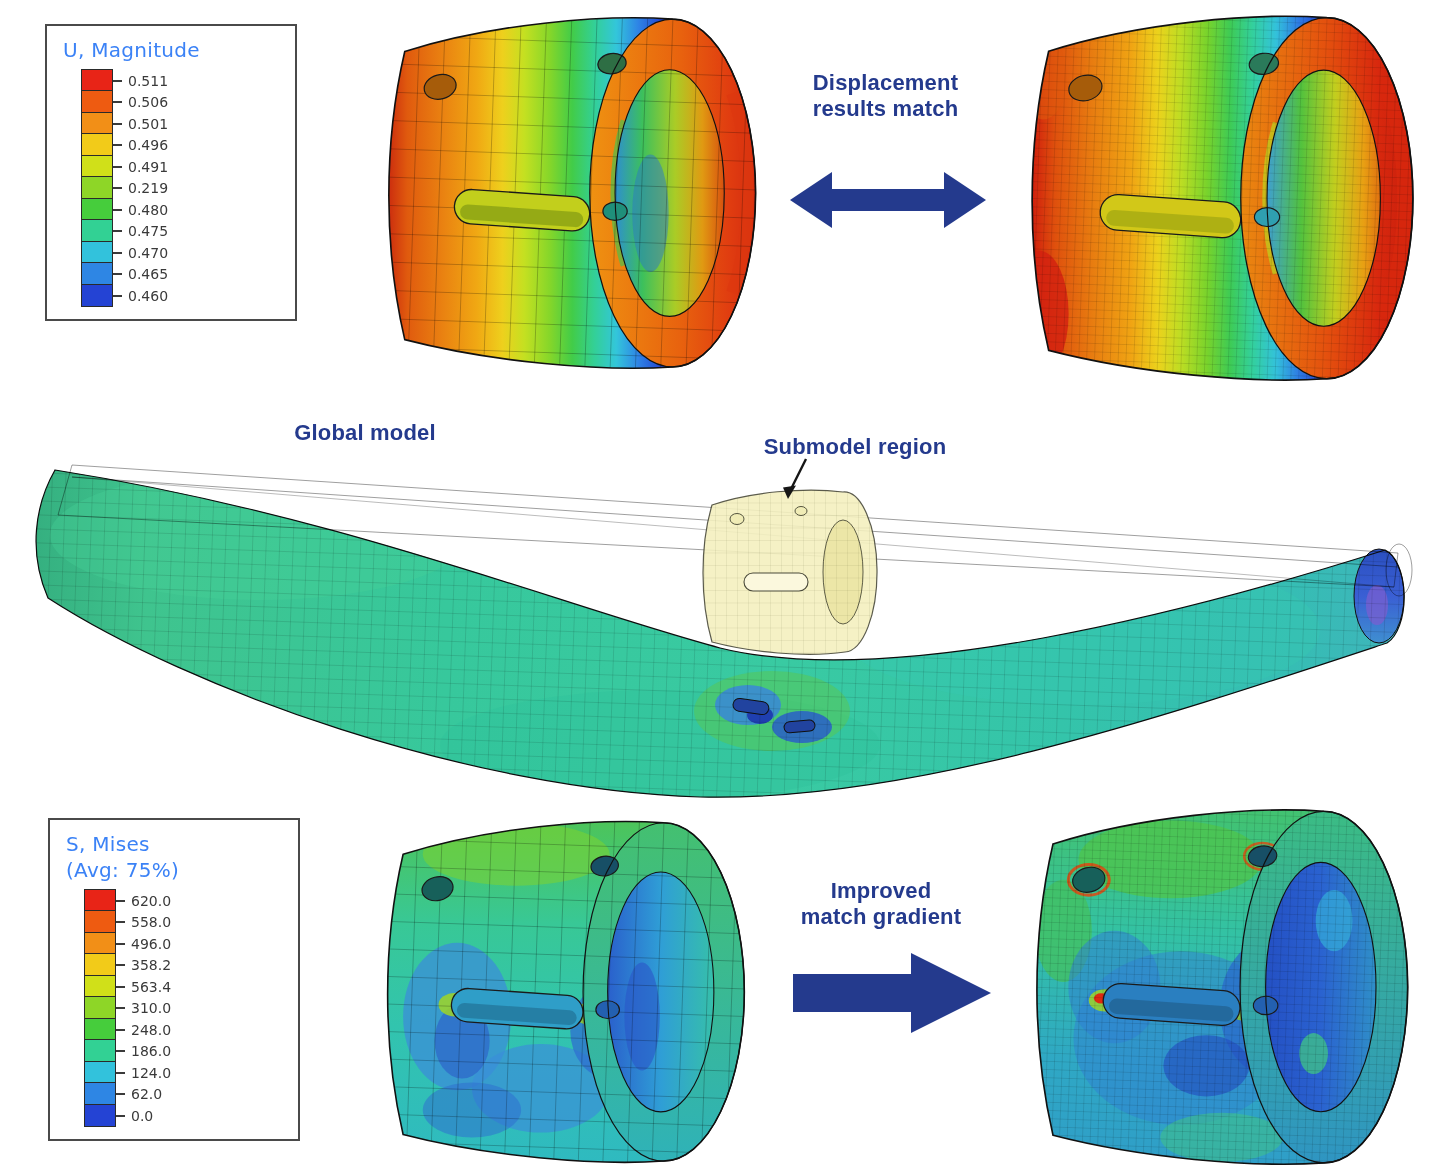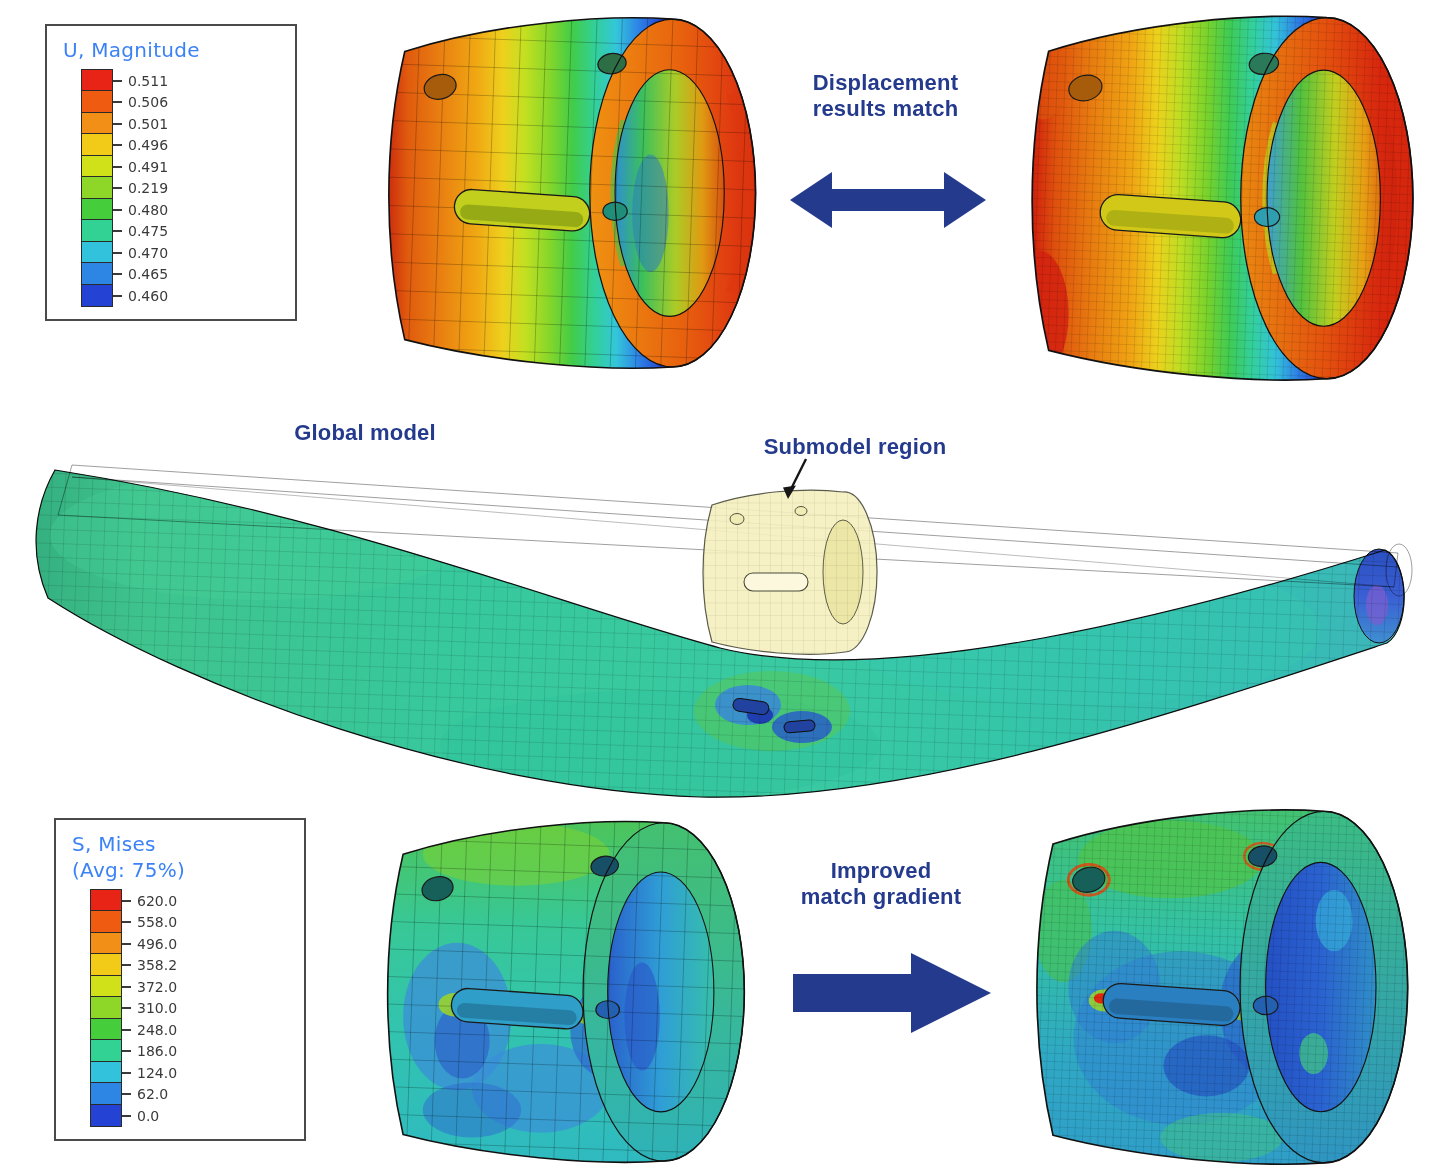--- a/index.html
+++ b/index.html
@@ -282,21 +282,21 @@
       <ellipse cx="737" cy="104" rx="7" ry="5.5" fill="#f0ecb6" stroke="#55553f" stroke-width="1"></ellipse>
       <ellipse cx="801" cy="96" rx="6" ry="4.5" fill="#f0ecb6" stroke="#55553f" stroke-width="1"></ellipse>
     </g>
 
     <g>
       <path d="M 806 44 L 791 74" stroke="#161616" stroke-width="2.4" fill="none"></path>
       <polygon points="788,84 796,70.5 783,72.5" fill="#161616"></polygon>
     </g>
   </svg>
 
-  <div class="legend" style="left:54px;top:818px;">
+  <div class="legend" style="left:48px;top:818px;">
     <div class="legend-title" style="margin-bottom:2px;">S, Mises</div>
     <div class="legend-title">(Avg: 75%)</div>
     <div class="legend-rows">
       <div class="lrow">
           <span class="swatch" style="background-color: rgb(232, 36, 23);"></span>
           <span class="tick"></span>
           <span class="lval">620.0</span>
         </div>
       <div class="lrow">
           <span class="swatch" style="background-color: rgb(238, 91, 17);"></span>
@@ -309,21 +309,21 @@
           <span class="lval">496.0</span>
         </div>
       <div class="lrow">
           <span class="swatch" style="background-color: rgb(242, 203, 25);"></span>
           <span class="tick"></span>
           <span class="lval">358.2</span>
         </div>
       <div class="lrow">
           <span class="swatch" style="background-color: rgb(208, 224, 25);"></span>
           <span class="tick"></span>
-          <span class="lval">372.0</span>
+          <span class="lval">563.4</span>
         </div>
       <div class="lrow">
           <span class="swatch" style="background-color: rgb(142, 214, 39);"></span>
           <span class="tick"></span>
           <span class="lval">310.0</span>
         </div>
       <div class="lrow">
           <span class="swatch" style="background-color: rgb(70, 205, 60);"></span>
           <span class="tick"></span>
           <span class="lval">248.0</span>
@@ -396,21 +396,21 @@
     <g transform="rotate(4 151 202)">
       <rect x="84" y="185" width="134" height="34" rx="17" fill="#2f9ec8" stroke="#1a1a1a" stroke-width="1.3"></rect>
       <rect x="90" y="200" width="122" height="15" rx="7.5" fill="#1f6a8e" opacity="0.6"></rect>
     </g>
     <ellipse cx="243" cy="203" rx="12" ry="9" fill="#2360b0" stroke="#1a1a1a" stroke-width="1.2"></ellipse>
     <path d="M 35 45 C 120 18, 230 8, 300 13 A 82 172 0 0 1 300 357 C 230 362, 120 352, 35 330 C 14 240, 14 135, 35 45 Z" fill="none" stroke="#111" stroke-width="1.6"></path>
     <ellipse cx="300" cy="185" rx="82" ry="172" fill="none" stroke="#111" stroke-width="1.2"></ellipse>
     <ellipse cx="297" cy="185" rx="54" ry="122" fill="none" stroke="#111" stroke-width="1.1"></ellipse>
   </svg>
 
-  <div class="annot" style="left:762px;top:858px;width:238px;">
+  <div class="annot" style="left:762px;top:878px;width:238px;">
     <div>Improved</div>
     <div>match gradient</div>
   </div>
   <svg class="abs" style="left:793px;top:950px;width:200px;height:86px;" viewBox="0 0 200 86">
     <polygon points="0,24 118,24 118,3 198,43 118,83 118,62 0,62" style="fill:var(--accent)"></polygon>
   </svg>
 
   <svg class="abs" style="left:1000px;top:798px;width:428px;height:370px;" viewBox="0 0 385 362">
     <defs>
       <linearGradient id="gD" x1="0" y1="0" x2="0" y2="1">

